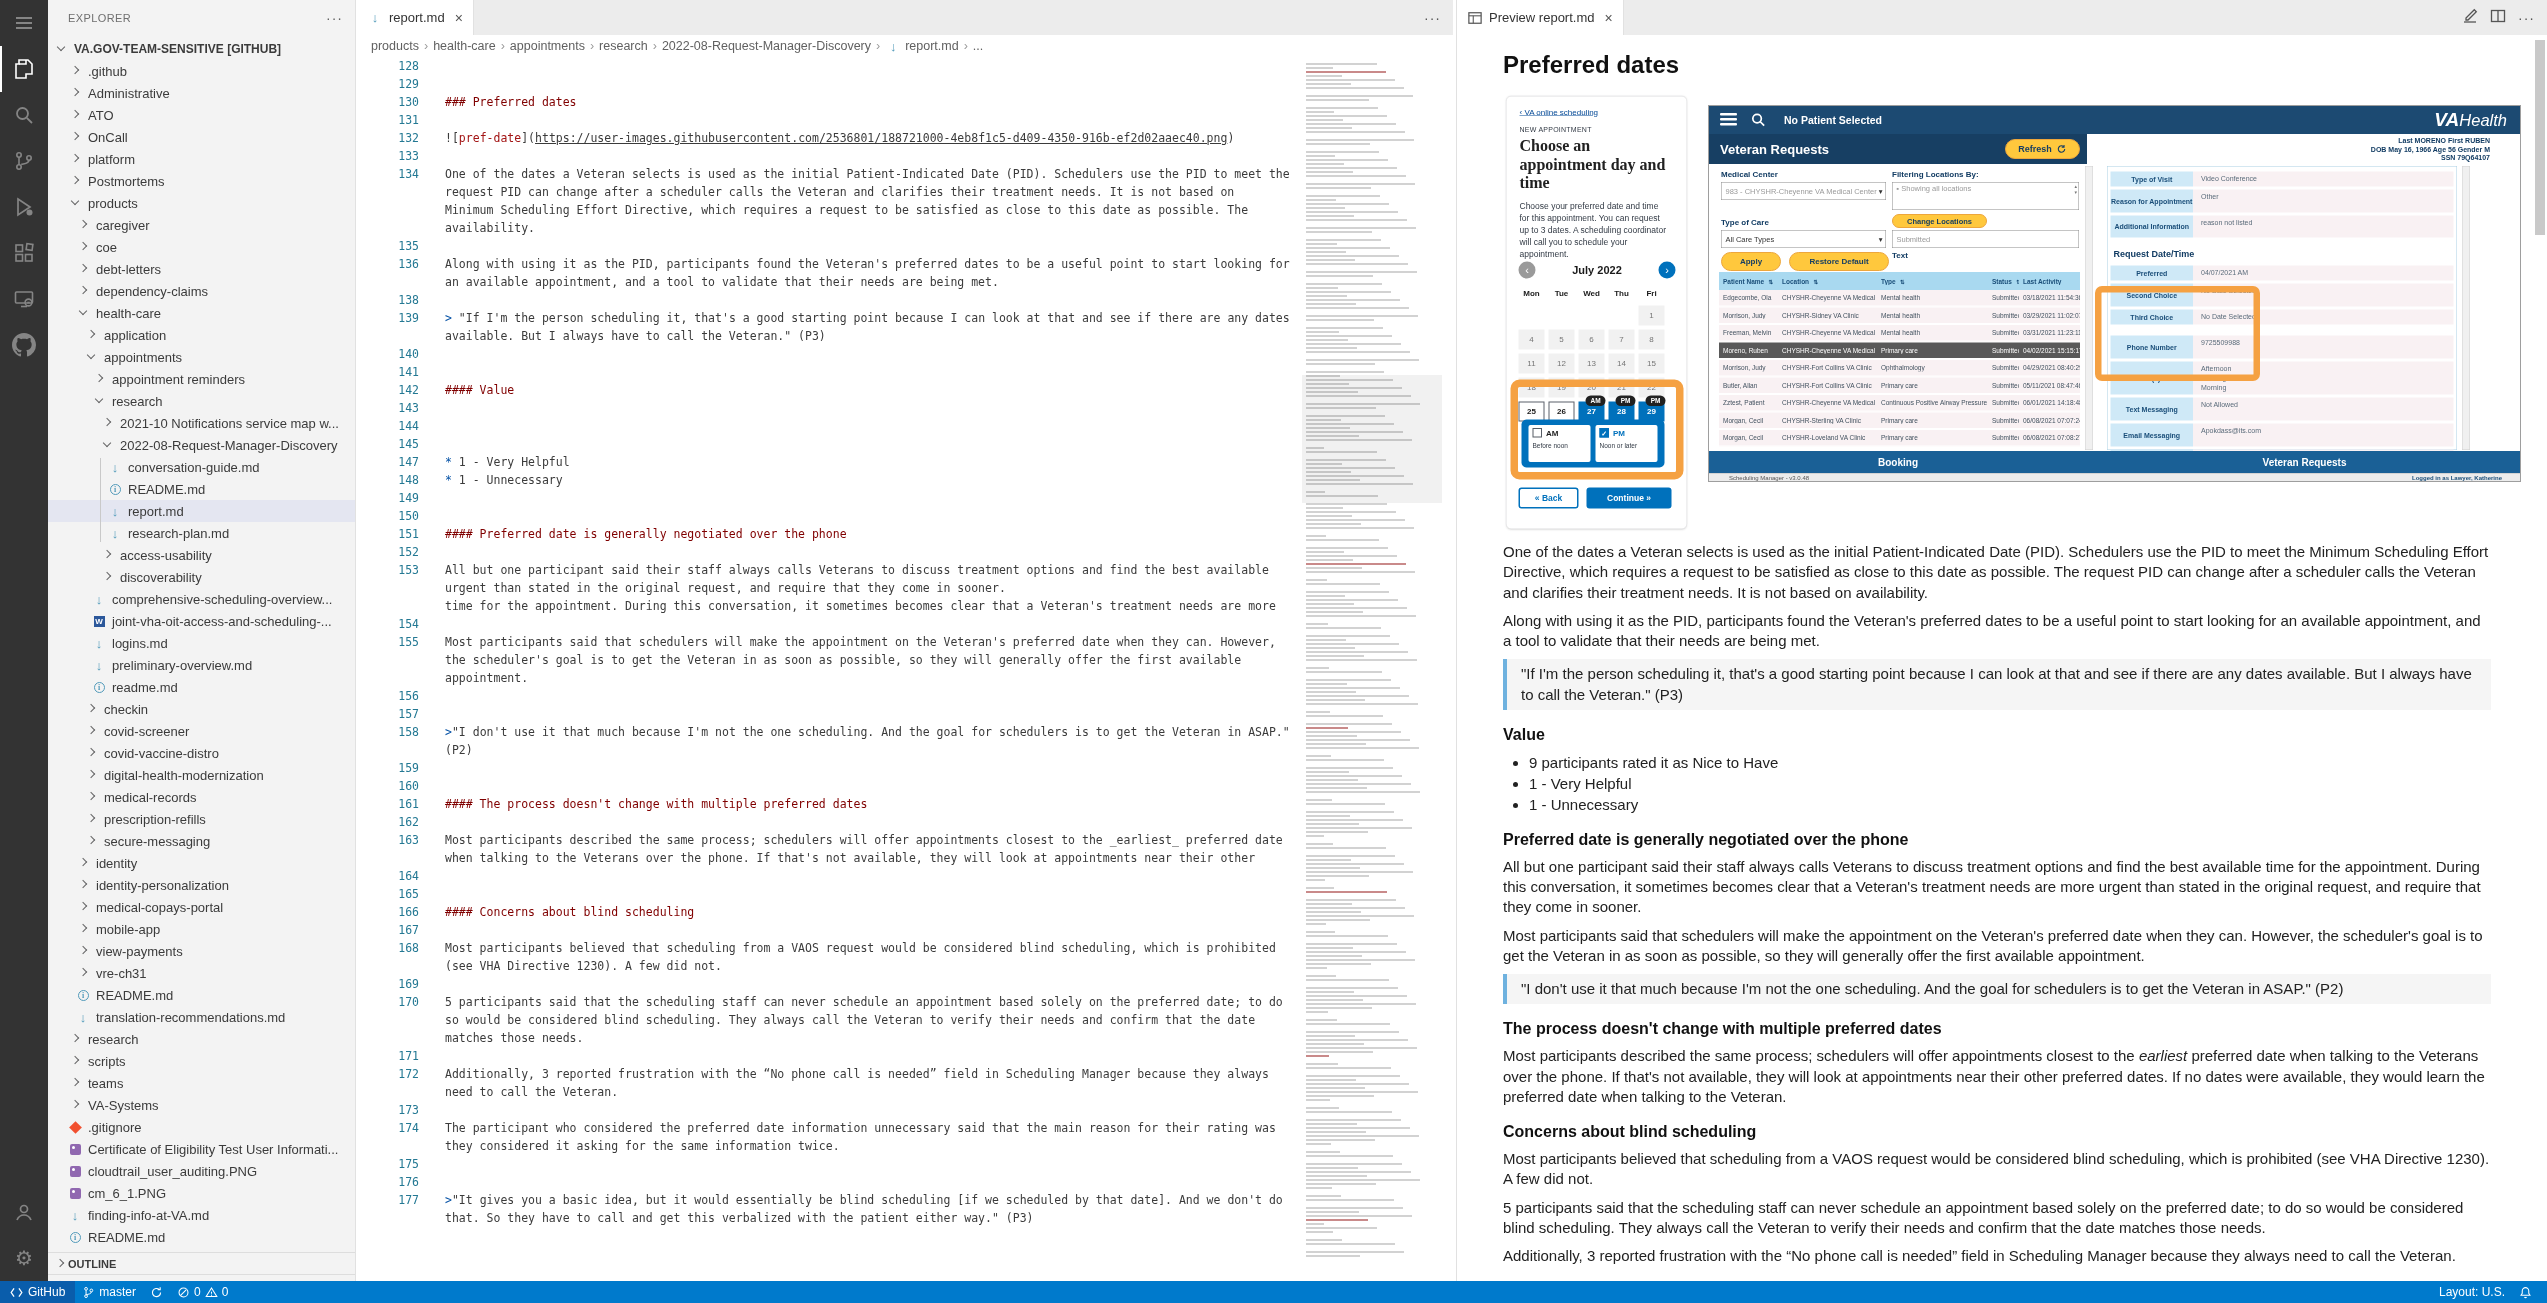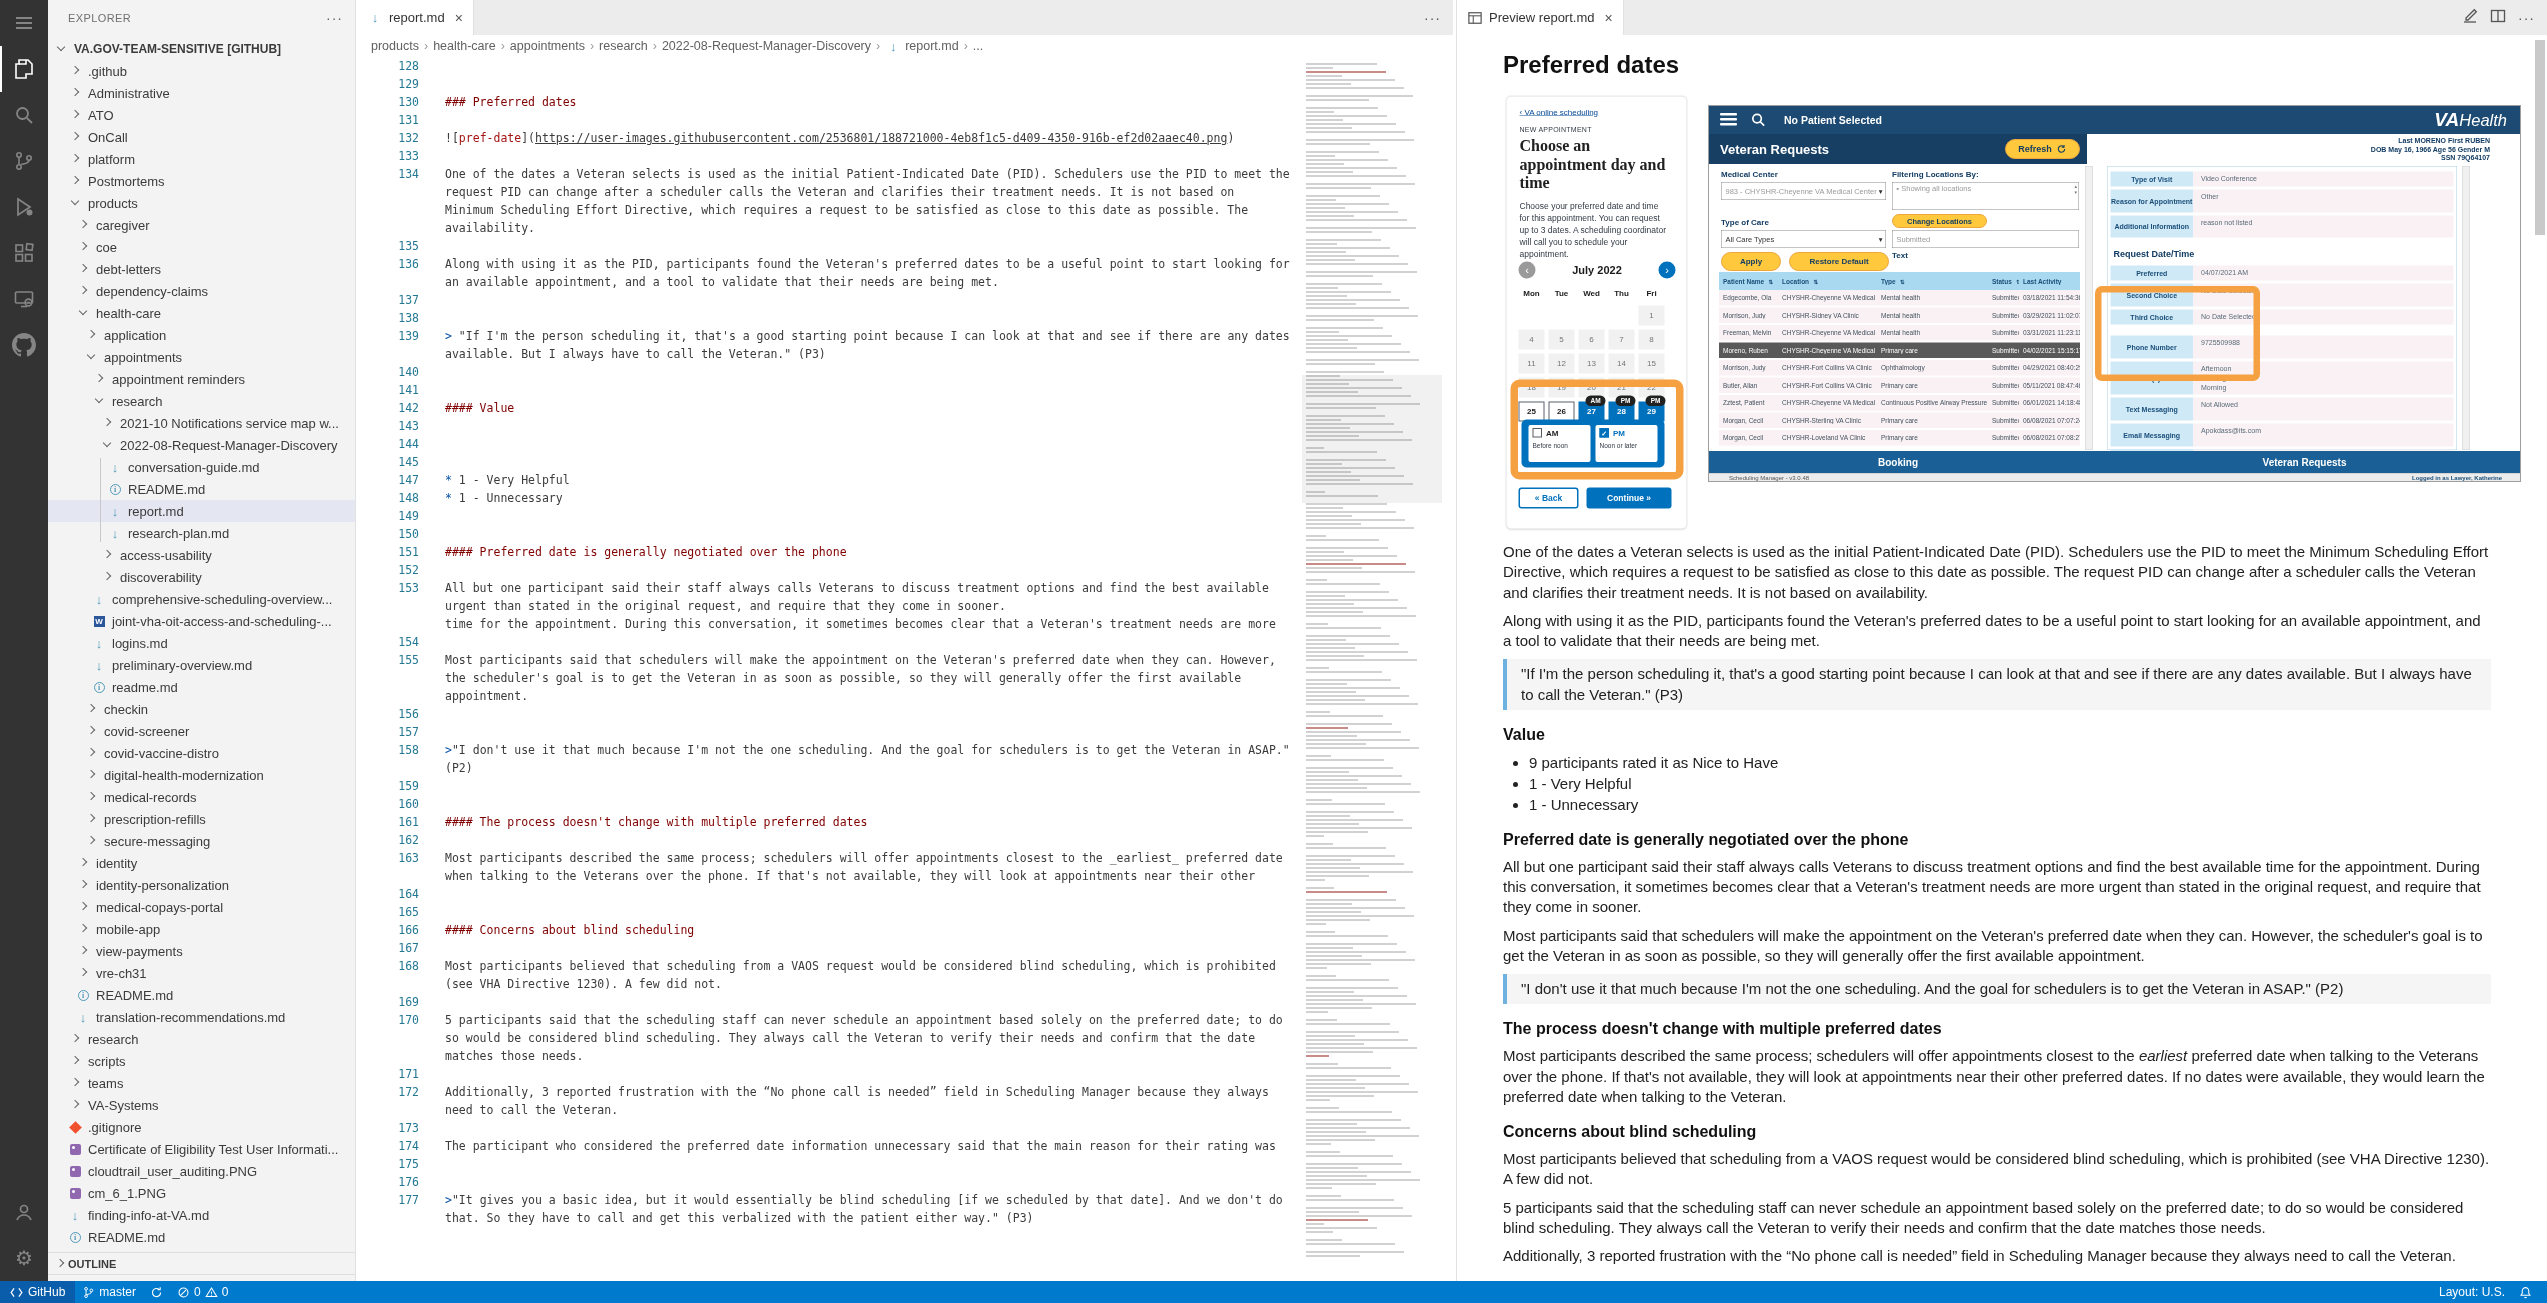--- a/index.html
+++ b/index.html
@@ -537,21 +537,20 @@
         <div class="crow"><span class="lnum">131</span><span class="ccontent"></span></div>
         <div class="crow"><span class="lnum">132</span><span class="ccontent"><span class="c-t">![</span><span class="c-link">pref-date</span><span class="c-t">](</span><span class="c-url">https://user-images.githubusercontent.com/2536801/188721000-4eb8f1c5-d409-4350-916b-ef2d02aaec40.png</span><span class="c-t">)</span></span></div>
         <div class="crow"><span class="lnum">133</span><span class="ccontent"></span></div>
         <div class="crow"><span class="lnum">134</span><span class="ccontent"><span class="c-t">One of the dates a Veteran selects is used as the initial Patient-Indicated Date (PID). Schedulers use the PID to meet the</span></span></div>
         <div class="crow"><span class="lnum"></span><span class="ccontent"><span class="c-t">request PID can change after a scheduler calls the Veteran and clarifies their treatment needs. It is not based on</span></span></div>
         <div class="crow"><span class="lnum"></span><span class="ccontent"><span class="c-t">Minimum Scheduling Effort Directive, which requires a request to be satisfied as close to this date as possible. The</span></span></div>
         <div class="crow"><span class="lnum"></span><span class="ccontent"><span class="c-t">availability.</span></span></div>
         <div class="crow"><span class="lnum">135</span><span class="ccontent"></span></div>
         <div class="crow"><span class="lnum">136</span><span class="ccontent"><span class="c-t">Along with using it as the PID, participants found the Veteran's preferred dates to be a useful point to start looking for</span></span></div>
         <div class="crow"><span class="lnum"></span><span class="ccontent"><span class="c-t">an available appointment, and a tool to validate that their needs are being met.</span></span></div>
-        <div class="crow"><span class="lnum">137</span><span class="ccontent"></span></div>
         <div class="crow"><span class="lnum">138</span><span class="ccontent"></span></div>
         <div class="crow"><span class="lnum">139</span><span class="ccontent"><span class="c-q">&gt; </span><span class="c-t">"If I'm the person scheduling it, that's a good starting point because I can look at that and see if there are any dates</span></span></div>
         <div class="crow"><span class="lnum"></span><span class="ccontent"><span class="c-t">available. But I always have to call the Veteran." (P3)</span></span></div>
         <div class="crow"><span class="lnum">140</span><span class="ccontent"></span></div>
         <div class="crow"><span class="lnum">141</span><span class="ccontent"></span></div>
         <div class="crow"><span class="lnum">142</span><span class="ccontent"><span class="c-h">#### Value</span></span></div>
         <div class="crow"><span class="lnum">143</span><span class="ccontent"></span></div>
         <div class="crow"><span class="lnum">144</span><span class="ccontent"></span></div>
         <div class="crow"><span class="lnum">145</span><span class="ccontent"></span></div>
         <div class="crow"><span class="lnum">147</span><span class="ccontent"><span class="c-q">* </span><span class="c-t">1 - Very Helpful</span></span></div>
@@ -585,20 +584,21 @@
         <div class="crow"><span class="lnum"></span><span class="ccontent"><span class="c-t">(see VHA Directive 1230). A few did not.</span></span></div>
         <div class="crow"><span class="lnum">169</span><span class="ccontent"></span></div>
         <div class="crow"><span class="lnum">170</span><span class="ccontent"><span class="c-t">5 participants said that the scheduling staff can never schedule an appointment based solely on the preferred date; to do</span></span></div>
         <div class="crow"><span class="lnum"></span><span class="ccontent"><span class="c-t">so would be considered blind scheduling. They always call the Veteran to verify their needs and confirm that the date</span></span></div>
         <div class="crow"><span class="lnum"></span><span class="ccontent"><span class="c-t">matches those needs.</span></span></div>
         <div class="crow"><span class="lnum">171</span><span class="ccontent"></span></div>
         <div class="crow"><span class="lnum">172</span><span class="ccontent"><span class="c-t">Additionally, 3 reported frustration with the “No phone call is needed” field in Scheduling Manager because they always</span></span></div>
         <div class="crow"><span class="lnum"></span><span class="ccontent"><span class="c-t">need to call the Veteran.</span></span></div>
         <div class="crow"><span class="lnum">173</span><span class="ccontent"></span></div>
         <div class="crow"><span class="lnum">174</span><span class="ccontent"><span class="c-t">The participant who considered the preferred date information unnecessary said that the main reason for their rating was</span></span></div>
+        <div class="crow"><span class="lnum"></span><span class="ccontent"><span class="c-t">they considered it asking for the same information twice.</span></span></div>
         <div class="crow"><span class="lnum">175</span><span class="ccontent"></span></div>
         <div class="crow"><span class="lnum">176</span><span class="ccontent"></span></div>
         <div class="crow"><span class="lnum">177</span><span class="ccontent"><span class="c-q">&gt;</span><span class="c-t">"It gives you a basic idea, but it would essentially be blind scheduling [if we scheduled by that date]. And we don't do</span></span></div>
         <div class="crow"><span class="lnum"></span><span class="ccontent"><span class="c-t">that. So they have to call and get this verbalized with the patient either way." (P3)</span></span></div>
       </div>
     <div class="minimap" id="minimap">
         <div class="mmbar" style="top: 6px; left: 4px; width: 71px;"></div>
         <div class="mmbar" style="top: 10px; left: 4px; width: 27px;"></div>
         <div class="mmbar red" style="top: 14px; left: 4px; width: 80px;"></div>
         <div class="mmbar" style="top: 18px; left: 4px; width: 36px;"></div>

